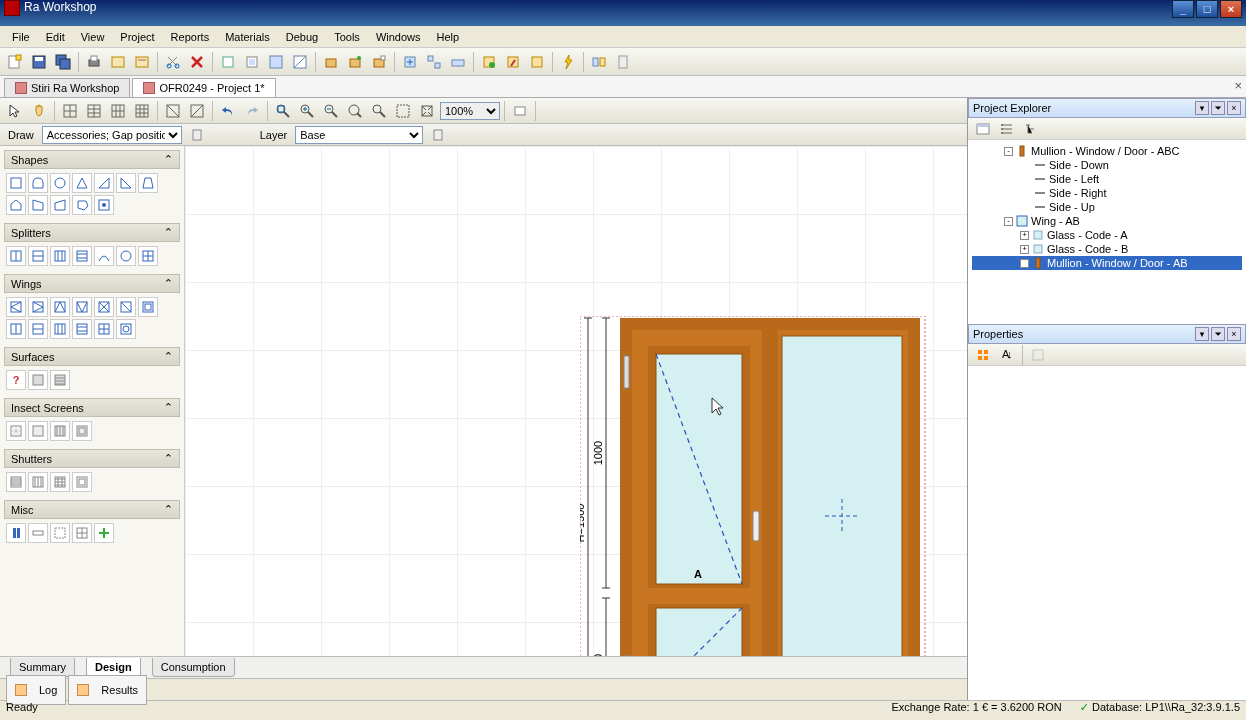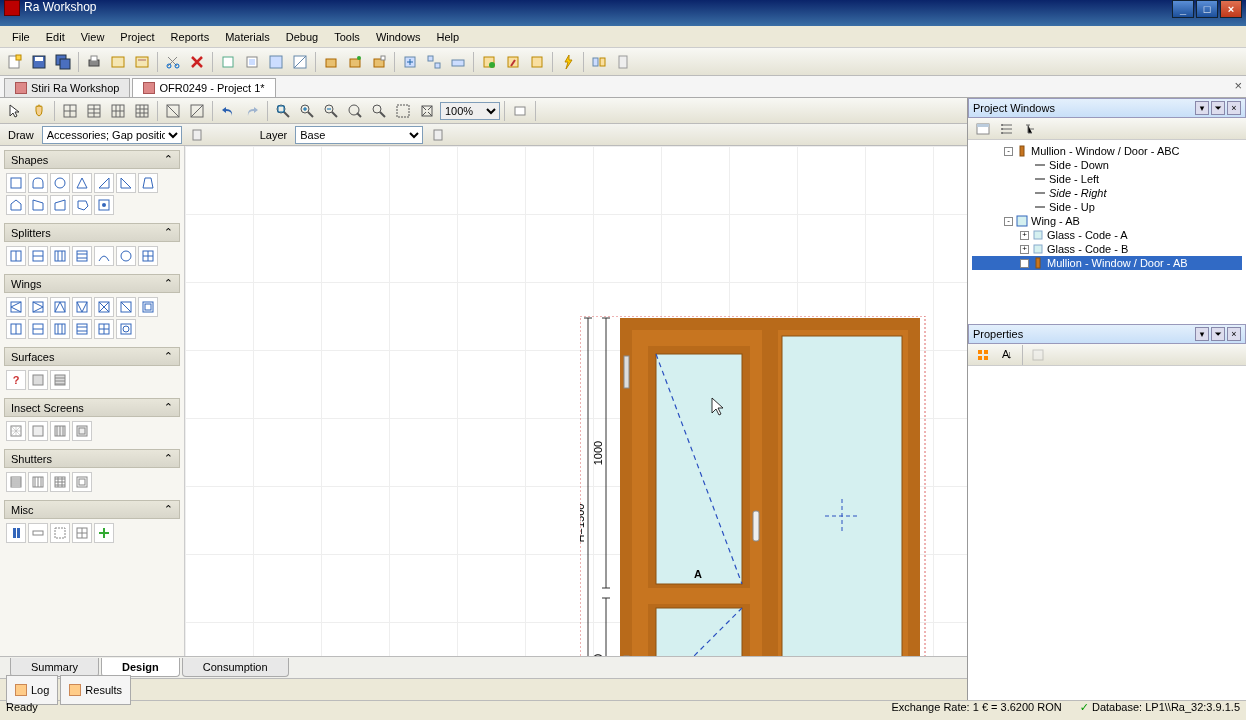--- a/index.html
+++ b/index.html
@@ -31,24 +31,24 @@
 .shapepal { width:185px; background:#f7f6f1; border-right:1px solid #ccc; overflow-y:auto; padding:4px; }
 .shapecat { margin-bottom:4px; }
 .shapehdr { background:linear-gradient(#e8e6da,#d8d6ca); border:1px solid #c0beb0; padding:2px 6px; display:flex; justify-content:space-between; align-items:center; cursor:pointer; }
 .shapebody { padding:4px 2px; display:flex; flex-wrap:wrap; gap:2px; }
 .shpbtn { width:20px; height:20px; border:1px solid #ccc; background:#fff; display:flex; align-items:center; justify-content:center; cursor:pointer; }
 .shpico { width:14px; height:14px; }
 .canvas { flex:1; background:#fff; position:relative; overflow:hidden; }
 .grid { position:absolute; inset:0; background-image: linear-gradient(#eee 1px,transparent 1px), linear-gradient(90deg,#eee 1px,transparent 1px); background-size:68px 68px; }
 .doorwin { position:absolute; left:395px; top:170px; }
 .bottomtabs { height:22px; background:#f0f0ec; border-top:1px solid #bbb; display:flex; align-items:center; padding-left:10px; }
-.btab { padding:3px 20px; border:1px solid #aaa; border-top:none; background:#e8e8e8; margin-right:2px; cursor:pointer; border-radius:0 0 4px 4px; }
+.btab { padding:3px 8px; border:1px solid #aaa; border-top:none; background:#e8e8e8; margin-right:11px; cursor:pointer; border-radius:0 0 4px 4px; }
 .btab.active { background:#fff; font-weight:bold; }
 .logtabs { height:22px; background:#ece9d8; border-top:1px solid #bbb; display:flex; align-items:center; padding-left:6px; gap:2px; }
-.ltab { padding:8px 8px; border:1px solid #aaa; background:#f5f5f5; cursor:pointer; display:flex; align-items:center; gap:4px; }
+.ltab { padding:8px 8px; border:1px solid #aaa; background:#f5f5f5; cursor:pointer; display:flex; align-items:center; gap:12px; }
 .lticon { width:12px; height:12px; background:#fc8; border:1px solid #c85; }
 .rightpanel { flex:1; display:flex; flex-direction:column; }
 .panehdr { height:20px; background:linear-gradient(#e4f0fc,#c8dff8); border:1px solid #99b; display:flex; align-items:center; padding:0 4px; justify-content:space-between; }
 .panehdr .pbtns { display:flex; gap:2px; }
 .panehdr .pbtn { width:14px; height:14px; border:1px solid #88a; background:#dde; font-size:9px; display:flex; align-items:center; justify-content:center; cursor:pointer; }
 .panetb { height:22px; background:linear-gradient(#f8f8f4,#e4e2d4); border-bottom:1px solid #ccc; display:flex; align-items:center; padding:0 4px; gap:2px; }
 .tree { flex:0 0 184px; background:#fff; overflow:auto; font-size:11px; padding:4px; }
 .treenode { display:flex; align-items:center; gap:3px; padding:1px 0; white-space:nowrap; cursor:pointer; }
 .treenode.sel { background:#316ac5; color:#fff; }
 .treetoggle { width:9px; height:9px; border:1px solid #888; display:inline-flex; align-items:center; justify-content:center; font-size:8px; line-height:1; cursor:pointer; background:#fff; }
@@ -777,21 +777,21 @@
         </div>
       <div class="ltab">
           <span class="lticon"></span>
           <span>Results</span>
         </div>
     </div>
   </div>
 
   <div class="rightpanel">
     <div class="panehdr">
-      <span>Project Windows</span>
+      <span>Project Explorer</span>
       <div class="pbtns">
         <div class="pbtn">▾</div>
         <div class="pbtn">⏷</div>
         <div class="pbtn">×</div>
       </div>
     </div>
     <div class="panetb">
       <div class="tbbtn">
           <svg class="tbicon" viewBox="0 0 16 16">
             <rect x="2" y="3" width="12" height="10" fill="#fff" stroke="#888"></rect>
@@ -827,21 +827,21 @@
           </svg>
           <span>Side - Down</span>
         </div>
         <div class="treenode" style="padding-left: 48px;">
           <span style="width:11px;display:inline-block"></span>
           <svg class="treeicon" viewBox="0 0 12 12">
             <rect x="1" y="5" width="10" height="2" fill="#888"></rect>
           </svg>
           <span>Side - Left</span>
         </div>
-        <div class="treenode" style="padding-left: 48px; font-style: italic;">
+        <div class="treenode" style="padding-left: 48px;">
           <span style="width:11px;display:inline-block"></span>
           <svg class="treeicon" viewBox="0 0 12 12">
             <rect x="1" y="5" width="10" height="2" fill="#888"></rect>
           </svg>
           <span>Side - Right</span>
         </div>
         <div class="treenode" style="padding-left: 48px;">
           <span style="width:11px;display:inline-block"></span>
           <svg class="treeicon" viewBox="0 0 12 12">
             <rect x="1" y="5" width="10" height="2" fill="#888"></rect>

